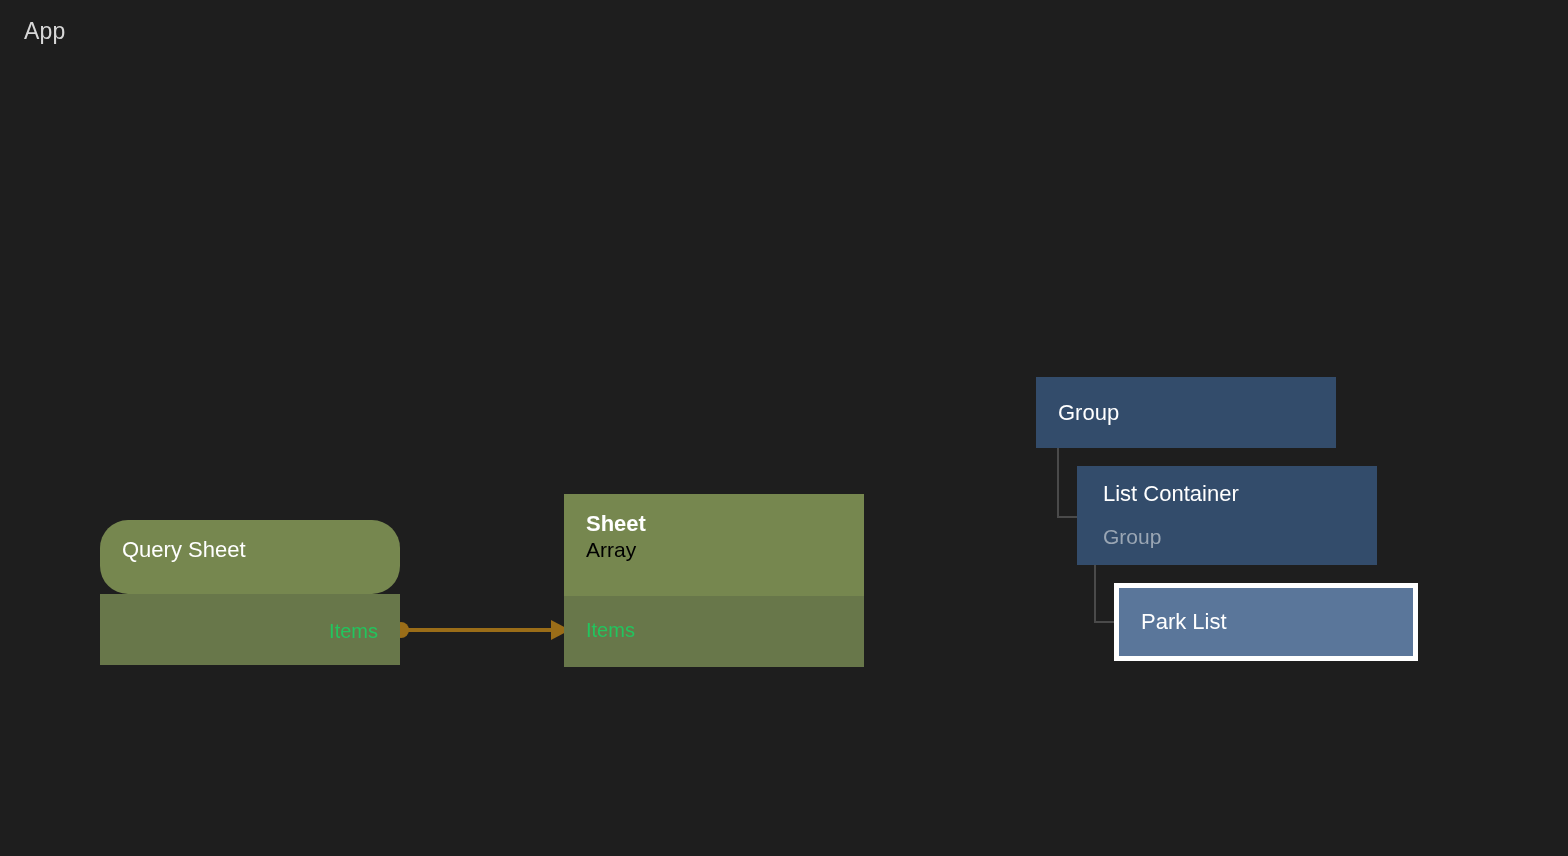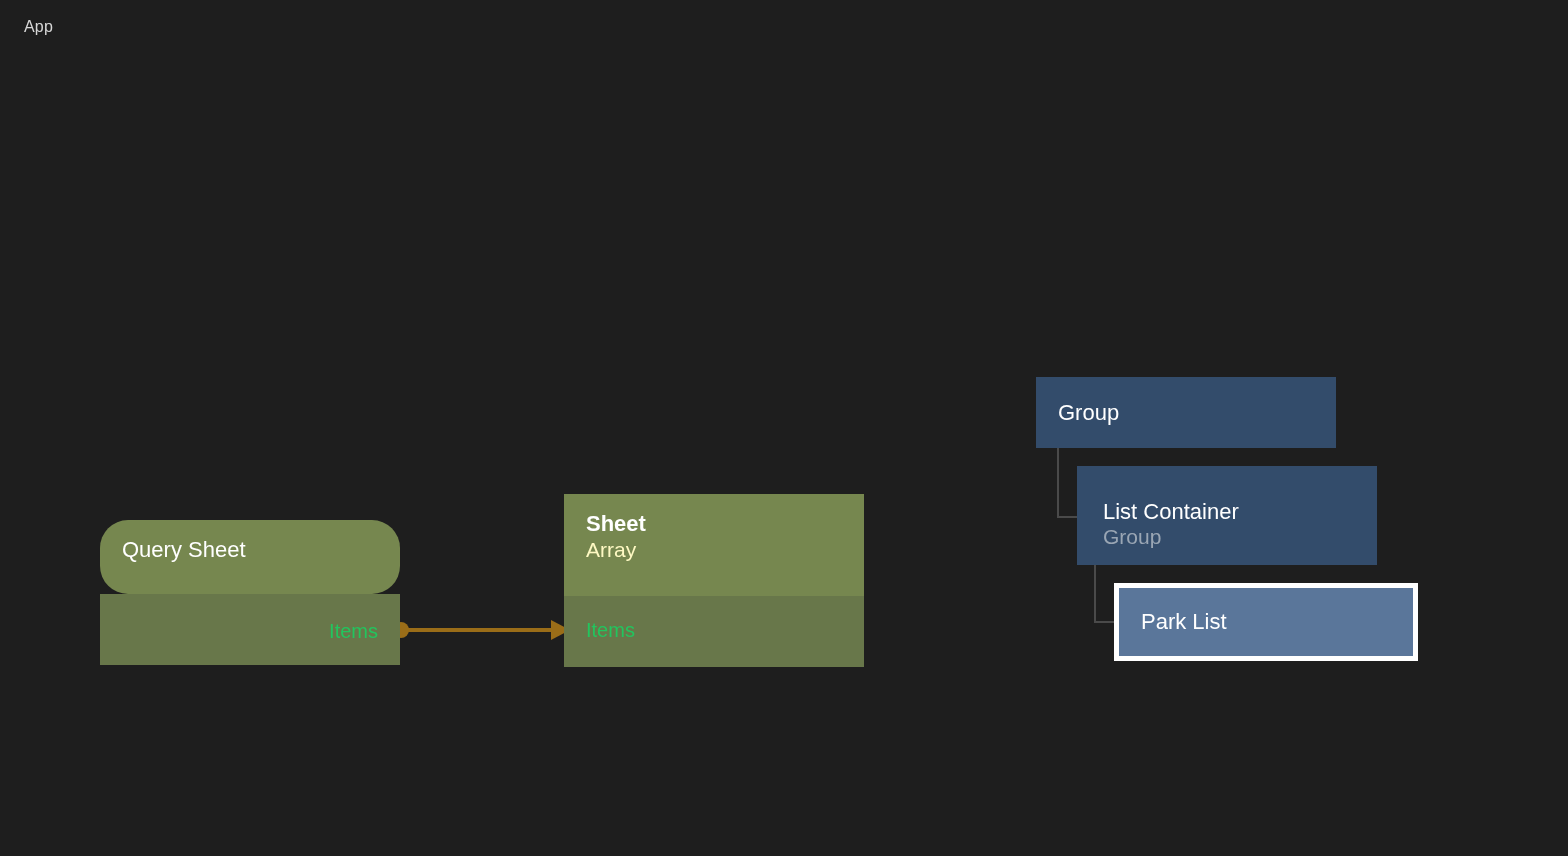--- a/index.html
+++ b/index.html
@@ -21,21 +21,21 @@
     width: 1568px;
     height: 856px;
     background: #1e1e1e;
   }
 
   
   #app-title {
     position: absolute;
     left: 24px;
     top: 18px;
-    font-size: 16px;
+    font-size: 23px;
     color: #d8d8d8;
     letter-spacing: 0.2px;
     white-space: nowrap;
   }
 
   
   .node {
     position: absolute;
     box-sizing: border-box;
     overflow: hidden;
@@ -55,21 +55,21 @@
   }
   .node-title {
     font-size: 22px;
     color: #ffffff;
     line-height: 1.08;
     white-space: nowrap;
   }
   .node-title.bold { font-weight: bold; }
   .node-subtitle {
     font-size: 21px;
-    color: #fef9c3;
+    color: #000000;
     line-height: 1.12;
     margin-top: 2px;
     white-space: nowrap;
   }
 
   
   .port-row {
     position: absolute;
     font-size: 20px;
     color: #22c55e;
@@ -153,21 +153,21 @@
   </div>
 
   <div class="tree-connector" style="left:1057px; top:448px; width:20px; height:70px;"></div>
 
   <div class="tree-connector" style="left:1094px; top:565px; width:21px; height:58px;"></div>
 
   <div class="node node-blue" style="left:1036px; top:377px; width:300px; height:71px; display:flex; align-items:center;">
     <div class="node-title">Group</div>
   </div>
 
-  <div class="node node-blue" style="left:1077px; top:466px; width:300px; height:99px; display:flex; flex-direction:column; justify-content:flex-end;padding-left:26px;">
+  <div class="node node-blue" style="left:1077px; top:466px; width:300px; height:99px; display:flex; flex-direction:column; justify-content:space-between;padding-left:26px;">
     <div class="node-title">List Container</div>
     <div class="node-subtitle">Group</div>
   </div>
 
   <div class="node-selected-wrap" style="left:1114px; top:583px; width:304px; height:78px;">
     <div class="node-selected-inner">
       <div class="node-title">Park List</div>
     </div>
   </div>
 

